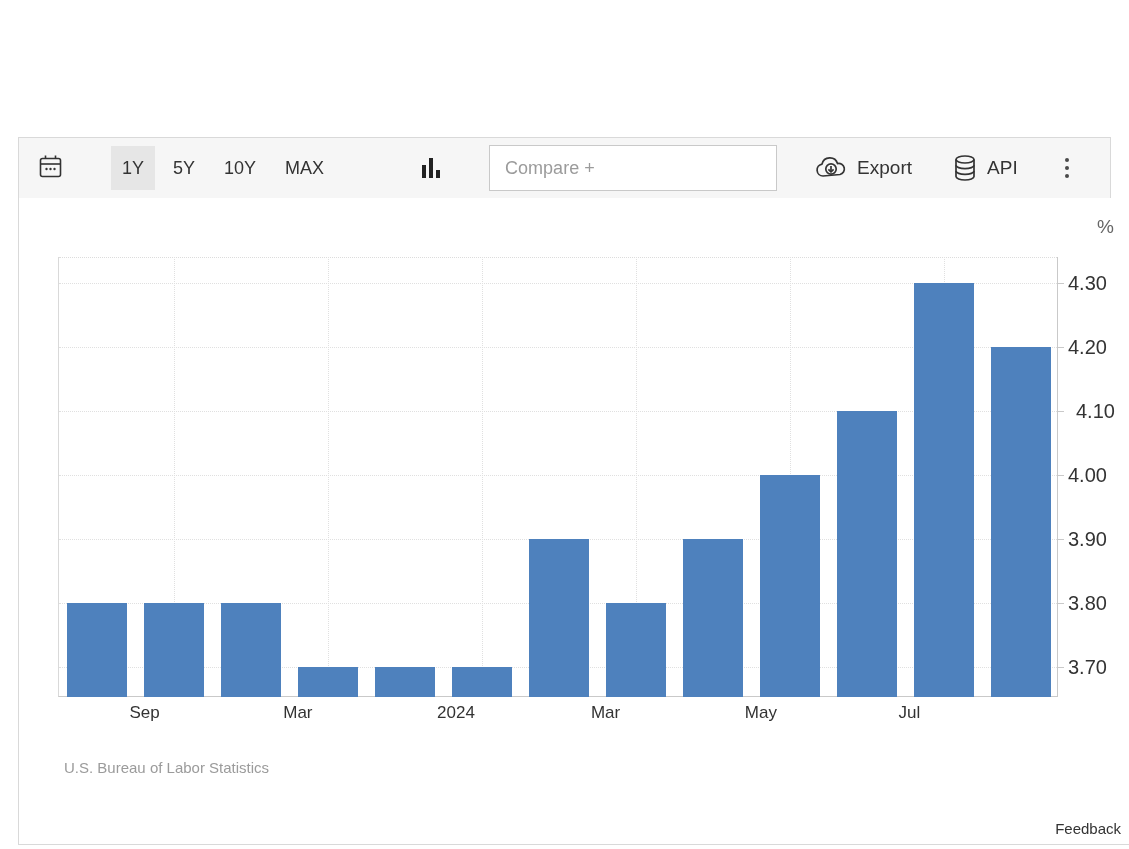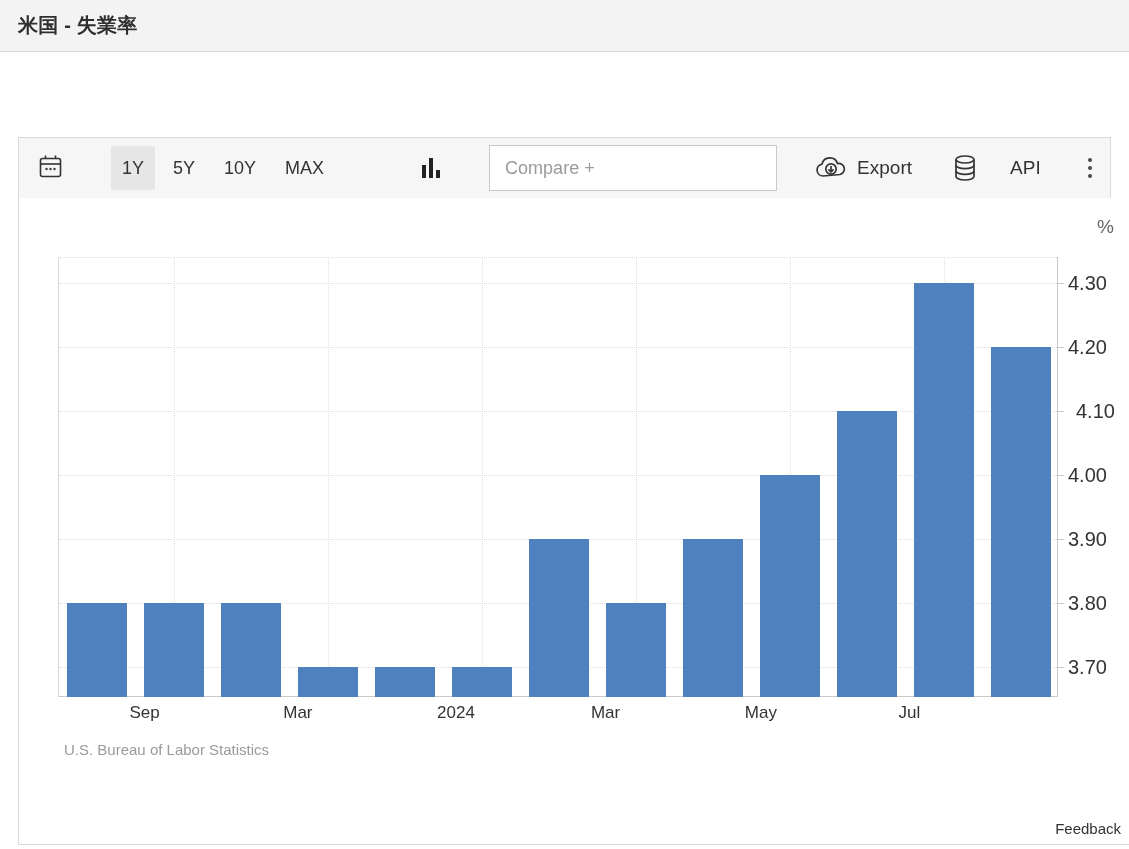--- a/index.html
+++ b/index.html
@@ -37,54 +37,51 @@
   .range-btn.active { background:#e6e6e6; }
   .chart-type-btn { margin-left:80px; }
   .bars-glyph { display:flex; align-items:flex-end; height:20px; }
   .bars-glyph i { display:block; width:4px; background:#222; margin-right:3px; }
   .compare { margin-left:49px; width:288px; height:46px; border:1px solid #c9c9c9; background:#fff;
     font-size:18px; color:#555; padding:0 15px; font-family:inherit; outline:none; }
   .compare::placeholder { color:#9b9b9b; }
   .tool-btn { font-size:19px; }
   .tool-btn svg { margin-right:9px; }
   .tool-btn.export { margin-left:38px; }
-  .tool-btn.api { margin-left:40px;gap:23px; }
+  .tool-btn.api { margin-left:40px; }
   .kebab { margin-left:47px; flex-direction:column; justify-content:center; height:24px; }
   .kebab i { width:4px; height:4px; border-radius:50%; background:#4a4a4a; margin:2px 0; display:block; }
 
   
   .chart-area { position:absolute; left:0; top:60px; width:1093px; height:647px; background:#fff; }
   .unit-label { position:absolute; left:1050px; top:18px; width:45px; text-align:right;
     font-size:19px; color:#666; }
   .plot { position:absolute; left:39px; top:59px; width:1000px; height:440px;
     border-left:1px solid #d9d9d9; border-right:1px solid #c9c9c9; border-bottom:1px solid #c9c9c9; }
   .plot-top-line { position:absolute; left:0; top:0; width:100%; height:0; border-top:1px dotted #dcdcdc; }
   .h-grid { position:absolute; left:0; width:100%; height:0; border-top:1px dotted #e0e0e0; z-index:1; }
   .v-grid { position:absolute; top:0; width:0; height:100%; border-left:1px dotted #e0e0e0; z-index:1; }
   .bar { position:absolute; background:#4e81bd; z-index:2; }
   .y-tick { position:absolute; left:100%; width:7px; height:0; border-top:1px solid #c9c9c9; }
   .y-label { position:absolute; left:calc(100% + 11px); width:48px; font-size:20px; color:#333; line-height:24px; }
   .x-label { position:absolute; top:446px; width:90px; text-align:left; font-size:17px; color:#333; }
-  .source { position:absolute; left:45px; top:543px; font-size:15px; color:#9b9b9b; }
+  .source { position:absolute; left:45px; top:561px; font-size:15px; color:#9b9b9b; }
   .legend-links { position:absolute; top:554px; right:22px; display:flex; align-items:center; }
   .legend-link { font-size:19px; color:#222; text-decoration:none; margin-left:44px; cursor:pointer; }
   .legend-link:first-child { margin-left:0; }
 
   
   .bottom-rule { position:absolute; left:18px; top:844px; width:1111px; height:0; border-top:1px solid #d9d9d9; }
   .feedback { position:absolute; right:8px; top:820px; font-size:15px; color:#333; text-decoration:none; cursor:pointer; }
 </style>
 </head>
 <body>
 
 <div class="page">
 
-  <header class="page-header">
-    <h1>米国 - 失業率</h1>
-  </header>
 
 
   <div class="chart-container">
 
     <div class="toolbar">
       <button class="icon-btn">
         <span>
           <svg width="25" height="26" viewBox="0 0 25 26" fill="none" stroke="#333" stroke-width="1.6">
             <rect x="2.5" y="4.5" width="20" height="18" rx="2"></rect>
             <line x1="2.5" y1="10" x2="22.5" y2="10"></line>

